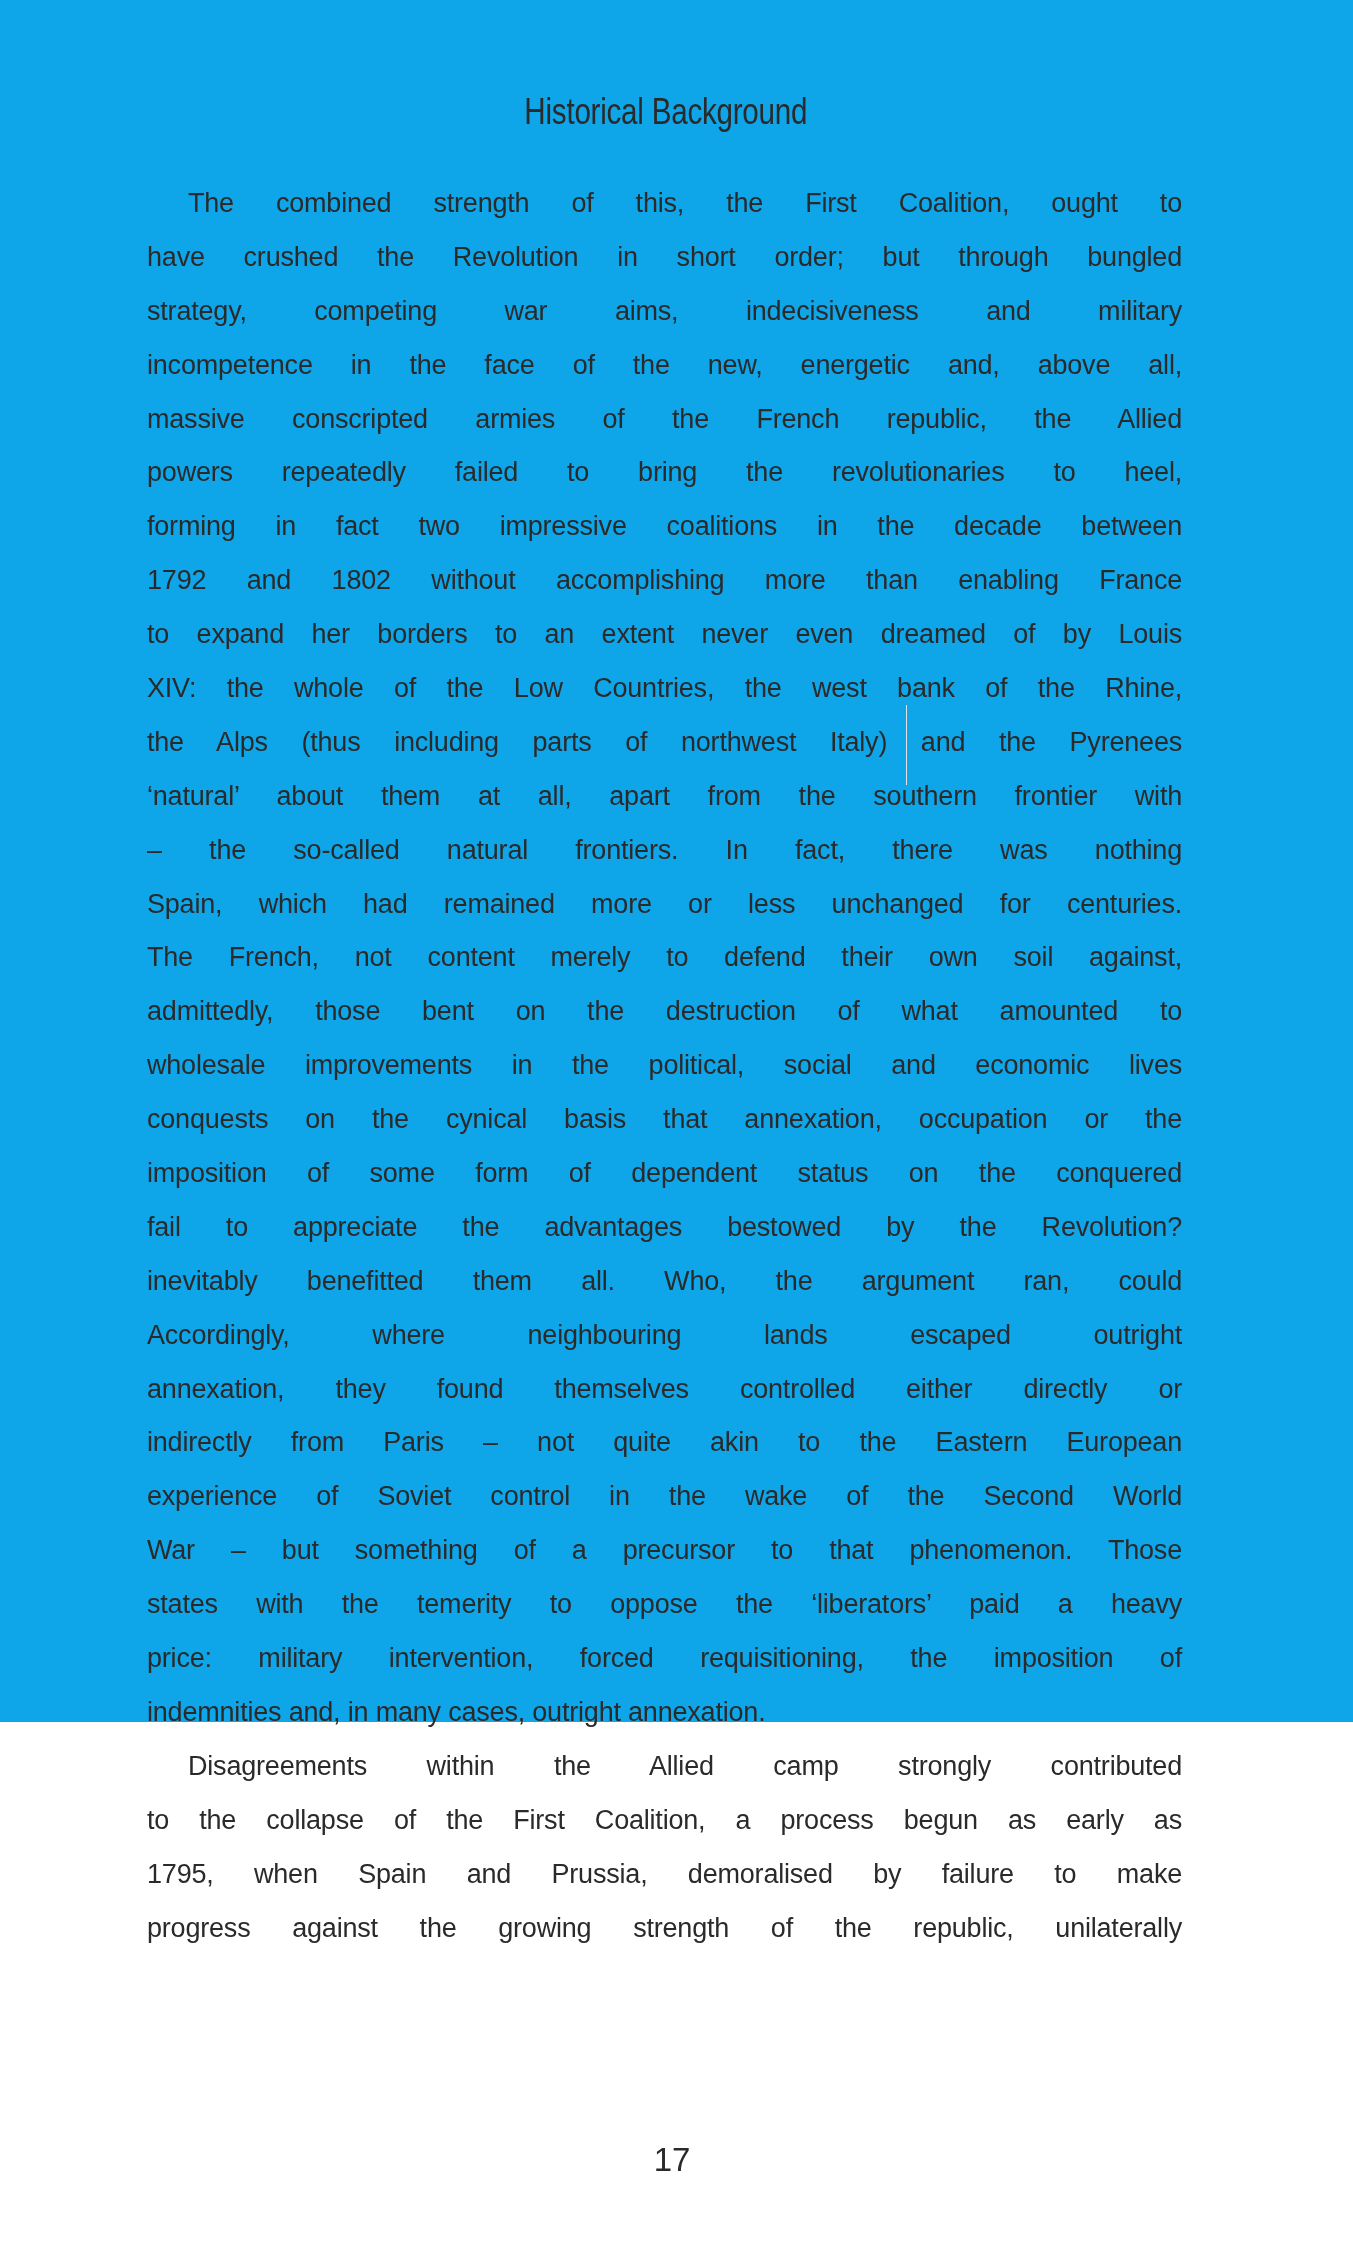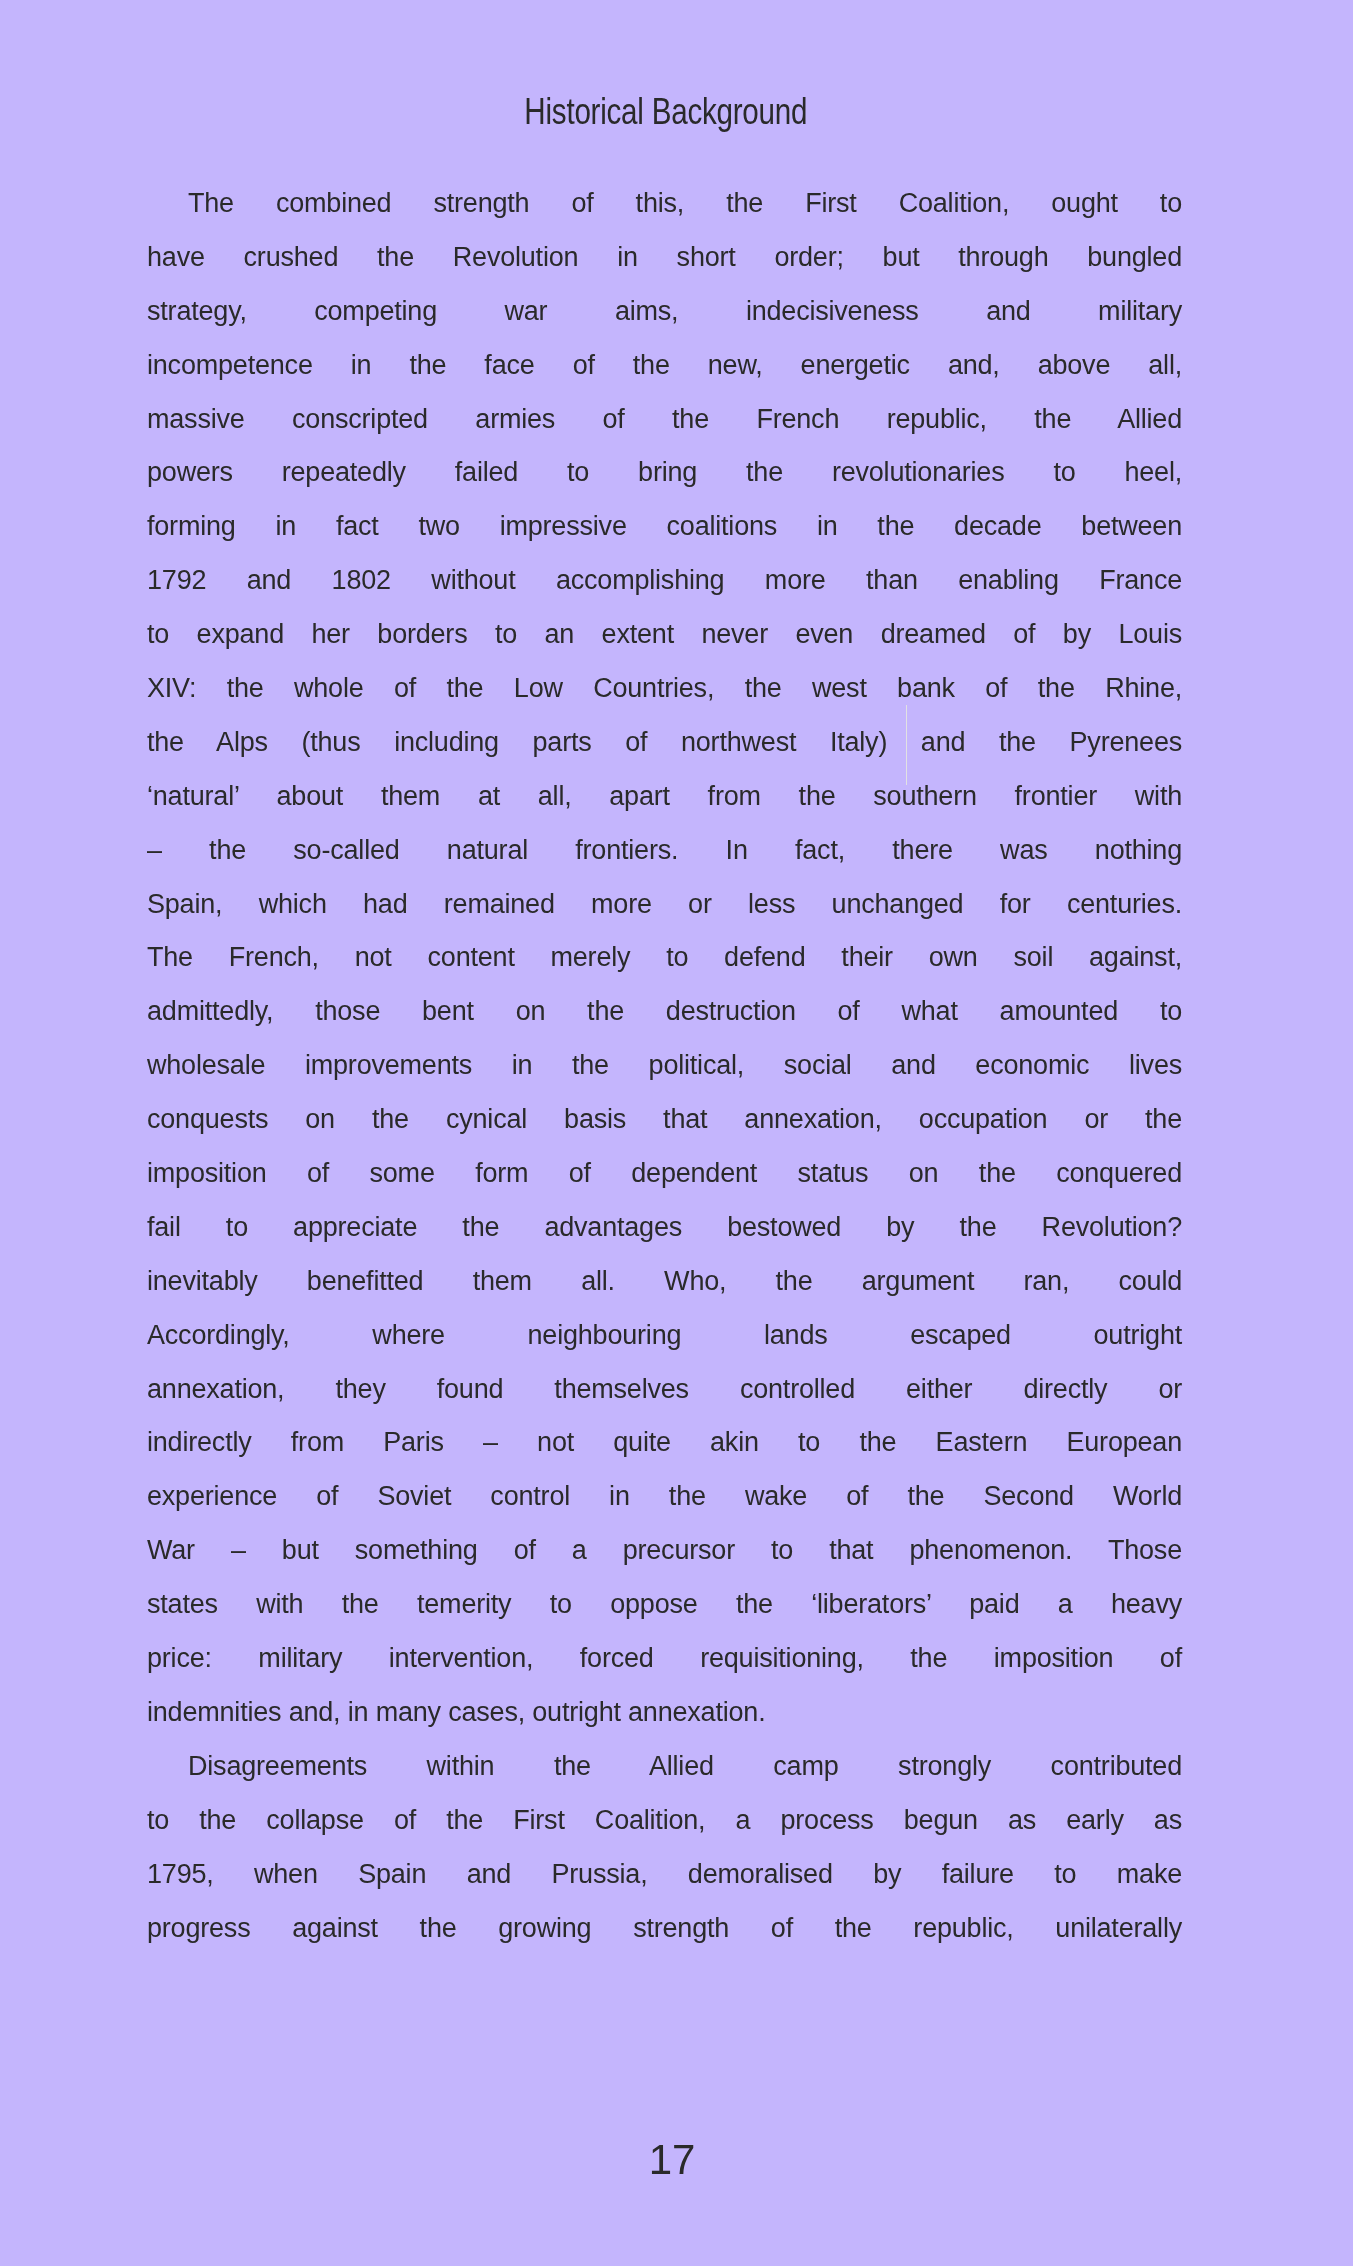--- a/index.html
+++ b/index.html
@@ -13,22 +13,22 @@
       position: relative;
       overflow: hidden;
       font-family: "Liberation Sans", "DejaVu Sans", sans-serif;
       color: #2a2a2a;
     }
     .page {
       position: absolute;
       left: 0;
       top: 0;
       width: 1353px;
-      height: 2266px;
-      background: #c4b5fd;
+      height: 1722px;
+      background: #0ea5e9;
     }
     .running-head {
       position: absolute;
       left: 0;
       width: 1353px;
       top: 92px;
       height: 40px;
       line-height: 40px;
       text-align: center;
       font-size: 37px;
@@ -72,21 +72,21 @@
       text-align-last: left;
     }
     .page-number {
       position: absolute;
       left: 0;
       width: 1353px;
       top: 2140px;
       height: 40px;
       line-height: 40px;
       text-align: center;
-      font-size: 42px;
+      font-size: 33px;
       padding-left: 0;
     }
     .page-number span {
       display: inline-block;
       margin-left: -9px;
     }
     .scan-artifact {
       position: absolute;
       left: 906px;
       top: 705px;

